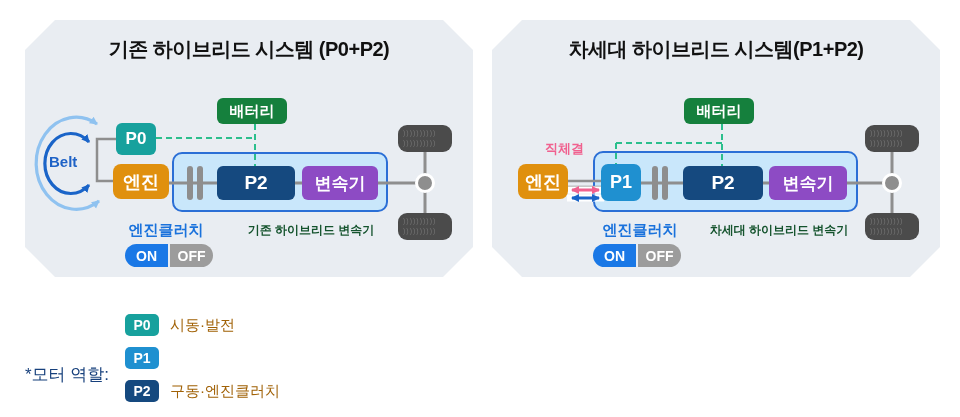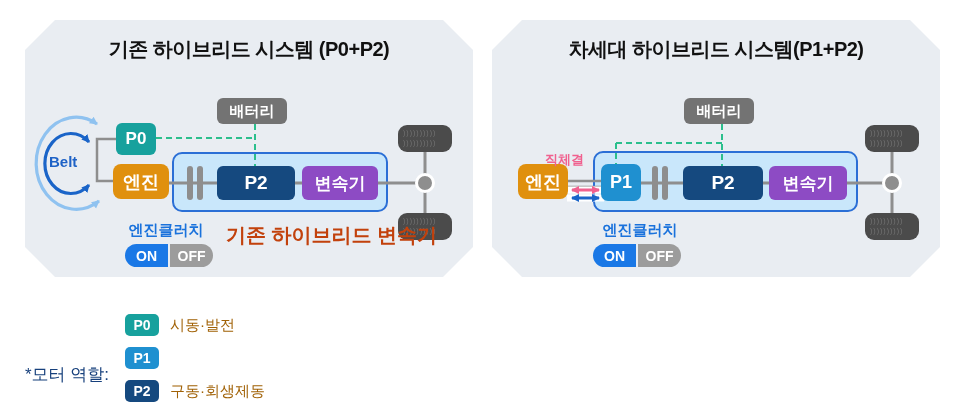--- a/index.html
+++ b/index.html
@@ -11,44 +11,44 @@
   .panel { position:absolute; top:20px; width:448px; height:257px; background:#e9edf2;
     clip-path: polygon(30px 0, calc(100% - 30px) 0, 100% 30px, 100% calc(100% - 30px),
       calc(100% - 30px) 100%, 30px 100%, 0 calc(100% - 30px), 0 30px); }
   .panel-title { position:absolute; top:16px; left:0; width:100%; text-align:center;
     font-size:20px; font-weight:800; color:#111; letter-spacing:-0.5px; white-space:nowrap; }
 
   .overlay { position:absolute; left:0; top:0; z-index:2; }
 
   .box { display:flex; align-items:center; justify-content:center; color:#fff;
     font-weight:bold; z-index:3; white-space:nowrap; }
-  .battery { width:70px; height:26px; background:#737373; border-radius:6px; font-size:15px; }
+  .battery { width:70px; height:26px; background:#15803d; border-radius:6px; font-size:15px; }
   .p0 { width:40px; height:32px; background:#17a19d; border-radius:6px; font-size:17px; }
   .p1 { width:40px; height:37px; background:#1f90d0; border-radius:7px; font-size:18px; }
   .engine { width:56px; height:35px; background:#e0900e; border-radius:8px; font-size:18px; }
   .p2 { width:78px; height:34px; background:#15497f; border-radius:6px; font-size:19px; }
   .p2r { width:80px; }
   .trans { width:76px; height:34px; background:#8d4bc4; border-radius:6px; font-size:17px; }
   .transr { width:78px; }
 
   .gear-container { background:#c9e7fb; border:2px solid #2b6fd6; border-radius:10px; z-index:1; }
 
   .clutch-bar { width:6px; height:34px; background:#8e8e8e; border-radius:3px; z-index:3; }
 
   .wheel { width:54px; height:27px; background:#4b4b4b; border-radius:9px; z-index:3;
     overflow:hidden; }
   .wheel::before { content:"))))))))))\A))))))))))"; white-space:pre; display:block;
     color:#757575; font-size:7px; line-height:10px; letter-spacing:1px; padding:3px 0 0 5px; }
 
   .belt-label { font-size:15px; font-weight:bold; color:#1e62c6; z-index:3; }
-  .direct-link { font-size:13px; font-weight:bold; color:#f0618f; z-index:4; white-space:nowrap;margin-top:11px; }
+  .direct-link { font-size:13px; font-weight:bold; color:#f0618f; z-index:4; white-space:nowrap; }
 
   .caption { z-index:3; text-align:center; font-weight:bold; white-space:nowrap; }
   .clutch-caption { width:120px; font-size:15px; color:#1a72dc;text-align:center; }
-  .gearbox-caption { width:170px; font-size:20px; color:#c2410c; }
+  .gearbox-caption { width:170px; font-size:12px; color:#14532d; }
 
   .toggle { display:flex; gap:2px; z-index:3; }
   .toggle div { width:43px; height:23px; display:flex; align-items:center; justify-content:center;
     color:#fff; font-size:14px; font-weight:bold; cursor:pointer; }
   .toggle .on { background:#1a78e6; border-radius:12px 0 0 12px; }
   .toggle .off { background:#9c9c9c; border-radius:0 12px 12px 0;text-align:center; }
 
   .legend-heading { position:absolute; left:25px; top:317px; font-size:17px; font-weight:400;
     color:#17407c; white-space:nowrap;margin-top:46px; }
   .legend-row { position:absolute; left:125px; display:flex; align-items:center; gap:11px; }
@@ -147,32 +147,33 @@
   <div class="box p1 abs" style="left:109px; top:144px;">P1</div>
   <div class="clutch-bar abs" style="left:160px; top:146px;"></div>
   <div class="clutch-bar abs" style="left:170px; top:146px;"></div>
   <div class="box p2 p2r abs" style="left:191px; top:146px;">P2</div>
   <div class="box trans transr abs" style="left:277px; top:146px;">변속기</div>
 
   <div class="wheel abs" style="left:373px; top:105px;"></div>
   <div class="wheel abs" style="left:373px; top:193px;"></div>
 
   <div class="caption clutch-caption abs" style="left:88px; top:201px;">엔진클러치</div>
+  <div class="caption gearbox-caption abs" style="left:202px; top:202px;">차세대 하이브리드 변속기</div>
 
   <div class="toggle abs" style="left:101px; top:224px;">
     <div class="on">ON</div>
     <div class="off">OFF</div>
   </div>
 </div>
 
 <div class="legend-heading">*모터 역할:</div>
 
 <div class="legend-row" style="top:314px;">
   <span class="badge badge-p0">P0</span>
   <span class="legend-text">시동·발전</span>
 </div>
 <div class="legend-row" style="top:347px;">
   <span class="badge badge-p1">P1</span>
 </div>
 <div class="legend-row" style="top:380px;">
   <span class="badge badge-p2">P2</span>
-  <span class="legend-text">구동·회생제동</span>
+  <span class="legend-text">구동·엔진클러치</span>
 </div>
 
 </body></html>

